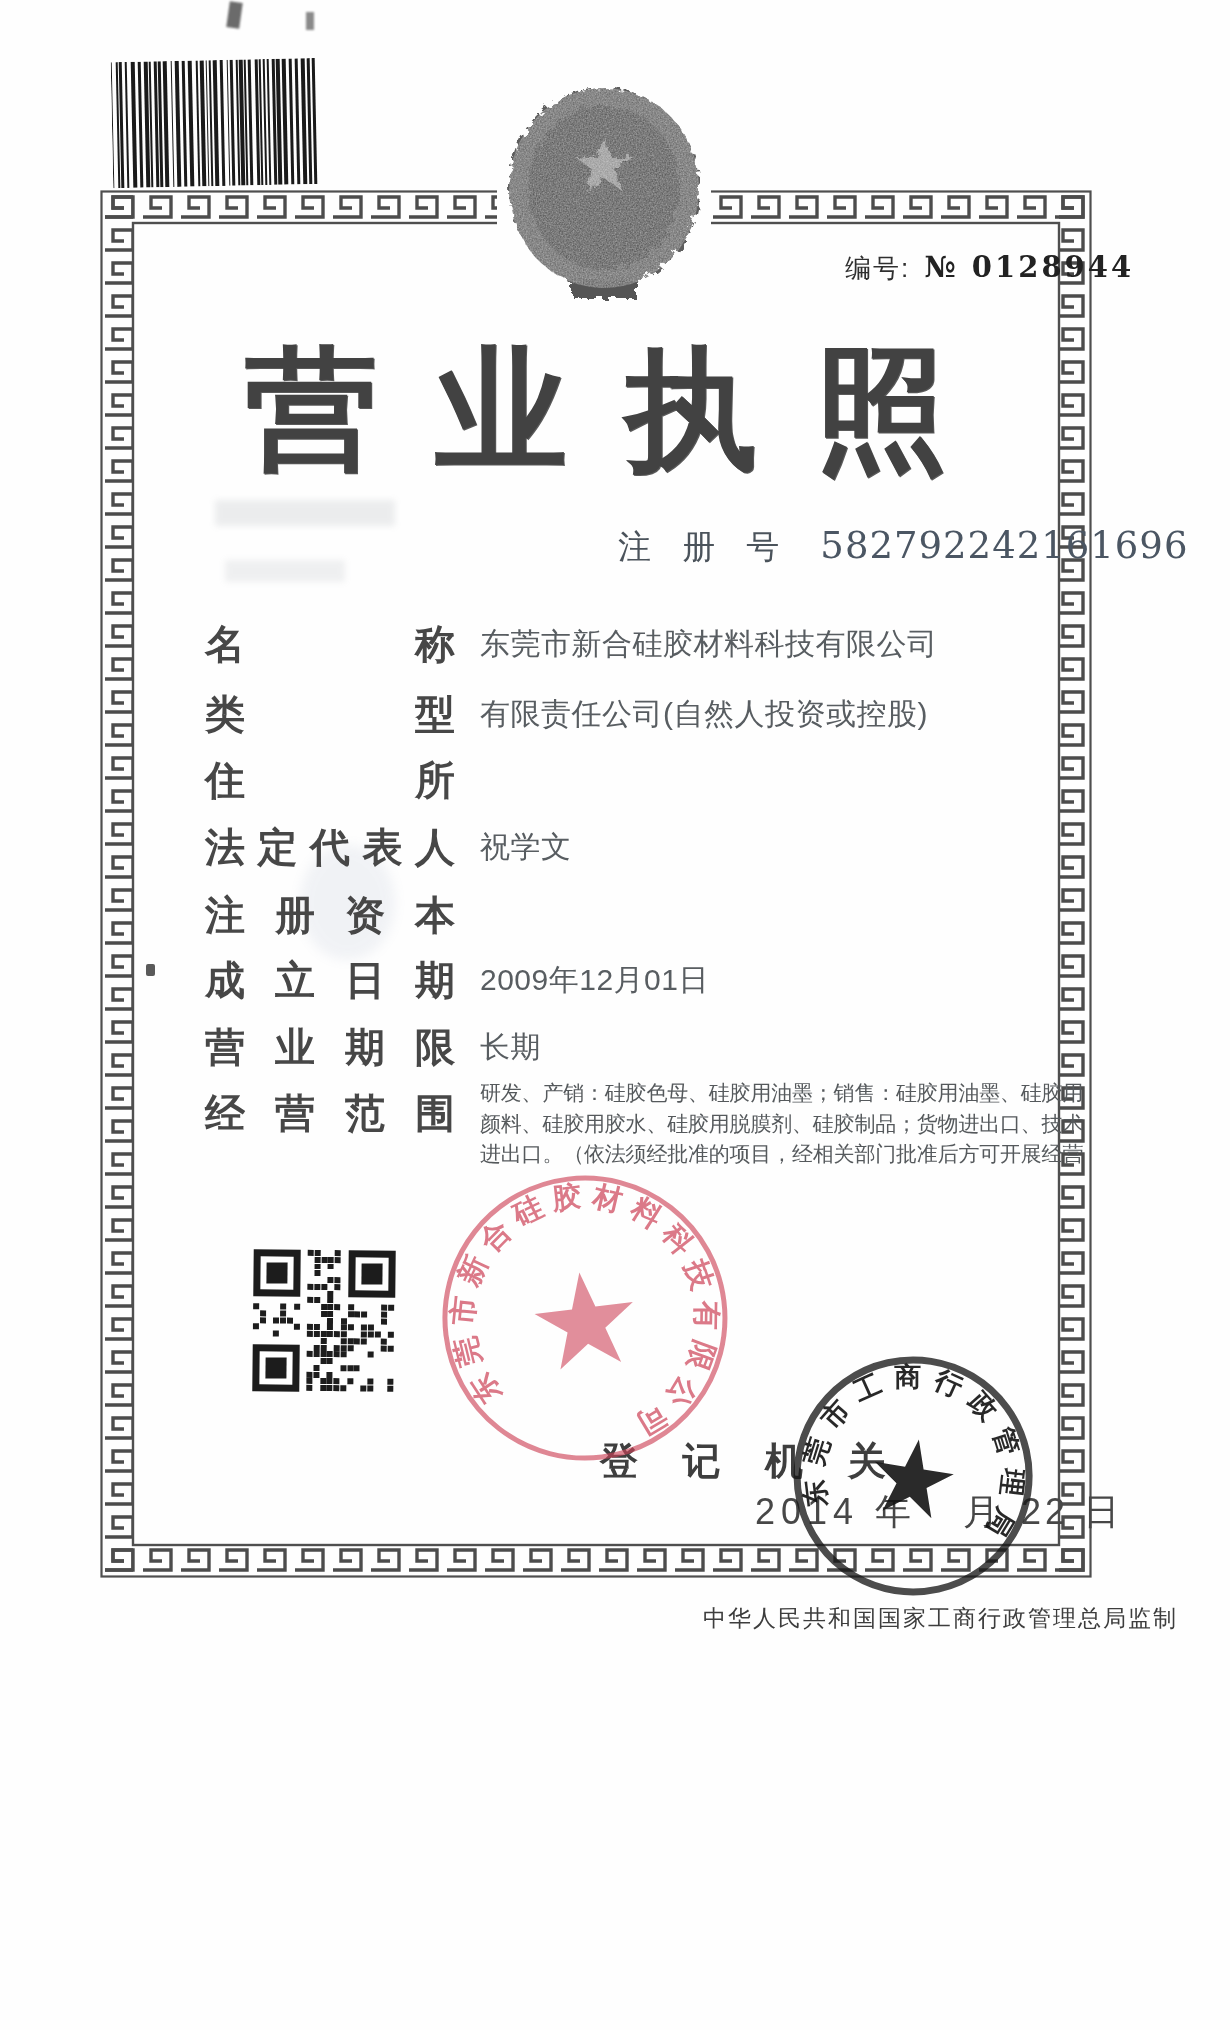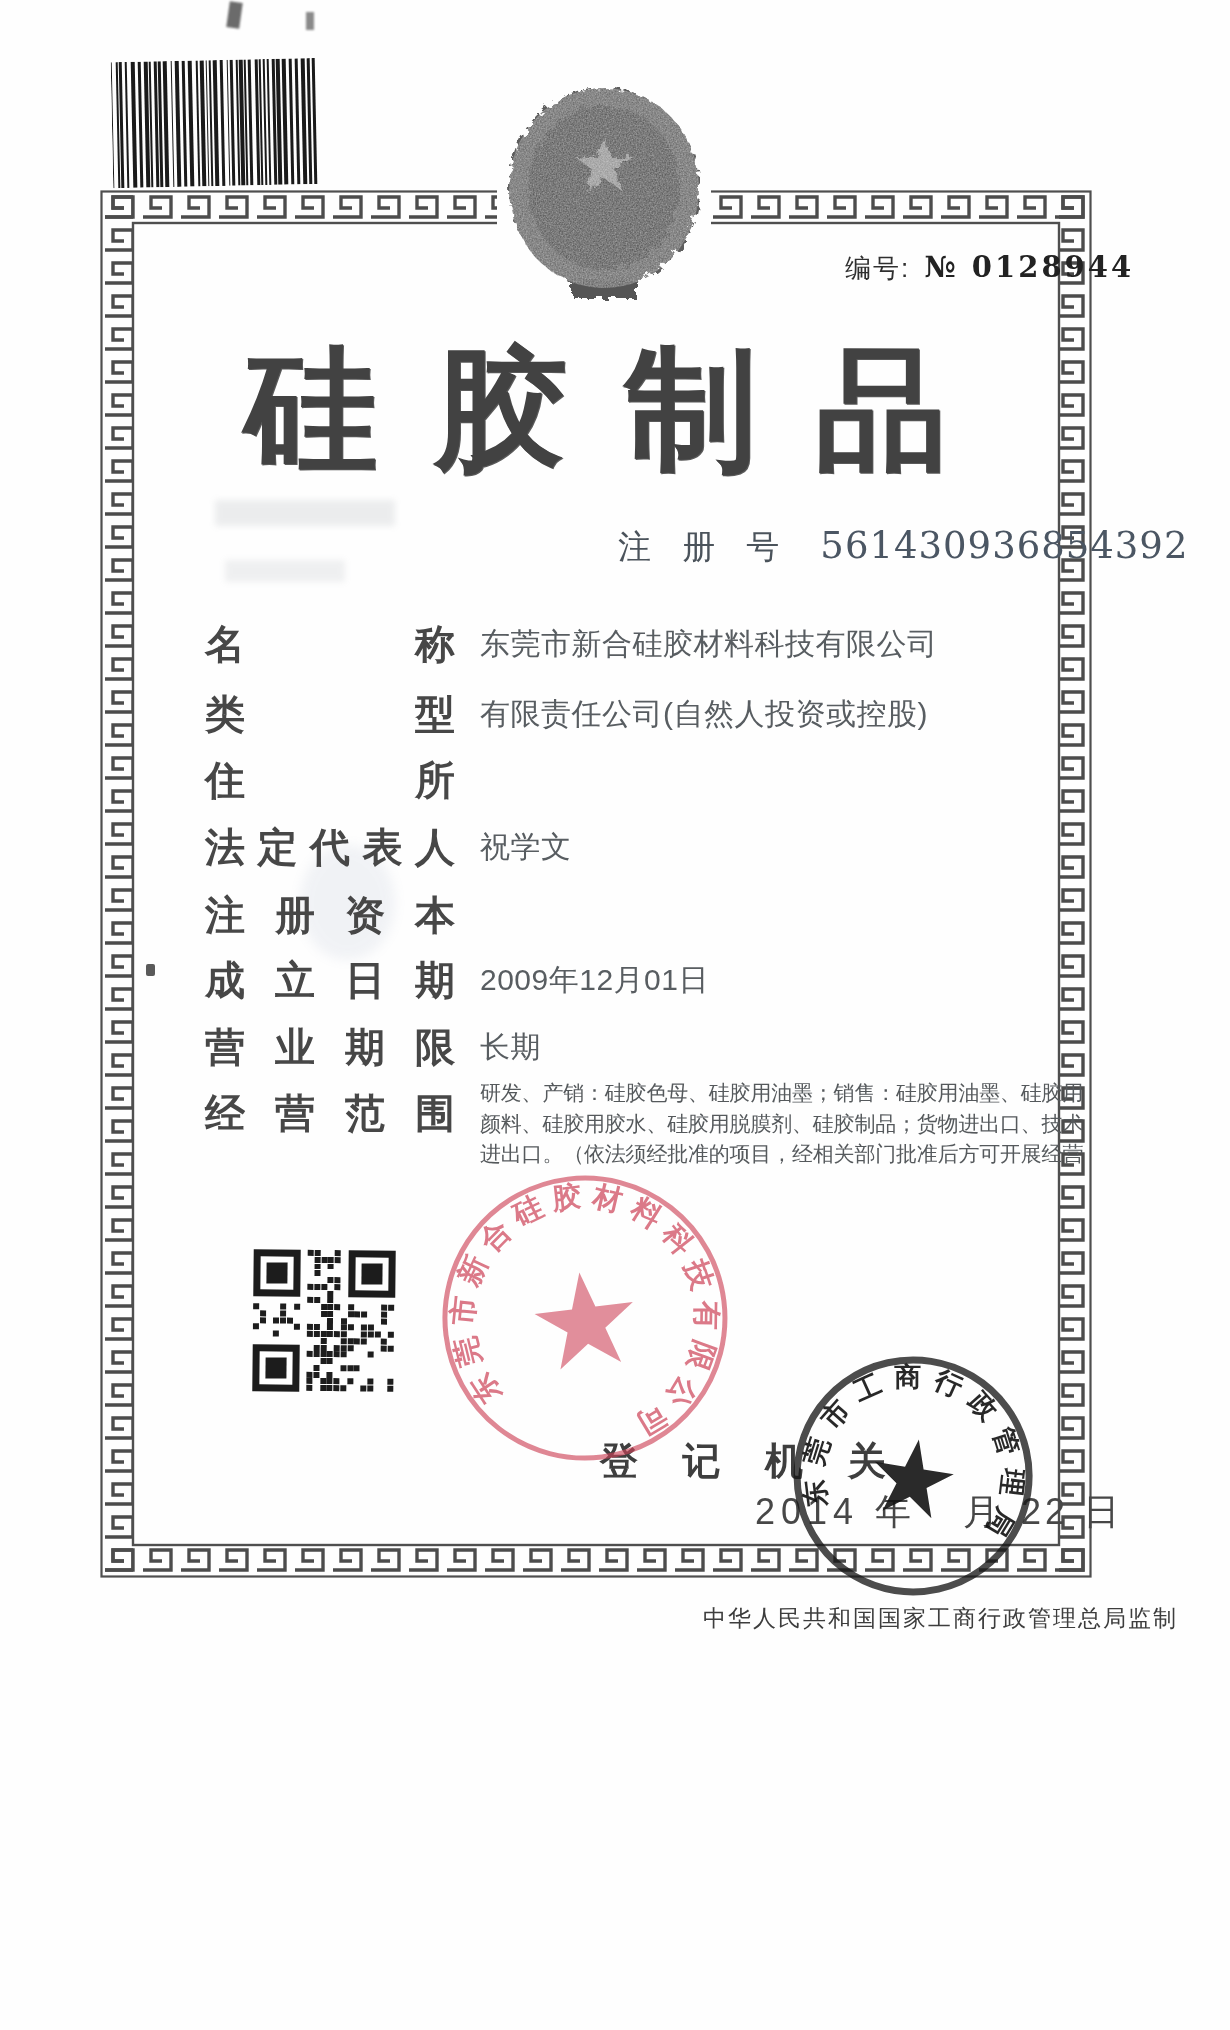--- a/index.html
+++ b/index.html
@@ -209,25 +209,25 @@
       <path d="M102 52 l7 21 h22 l-18 13 l7 21 l-18 -13 l-18 13 l7 -21 l-18 -13 h22 z" fill="#8d8d8d"></path>
     </g>
     <ellipse cx="102" cy="104" rx="95" ry="100" filter="url(#speck)" fill="#666"></ellipse>
   </svg>
 
   <div class="serial">
     <span class="lbl">编号:</span>
     <span class="num">№ 0128944</span>
   </div>
 
-  <div class="title">硅胶制品</div>
+  <div class="title">营业执照</div>
 
   <div class="regno">
     <span class="lbl">注 册 号</span>
-    <span class="val">561430936854392</span>
+    <span class="val">582792242161696</span>
   </div>
 
   <div class="row" style="top:617px">
     <div class="flabel spread">
         <span>名</span>
         <span>称</span>
       </div>
     <div class="fvalue">东莞市新合硅胶材料科技有限公司</div>
   </div>
   <div class="row" style="top:687px">

